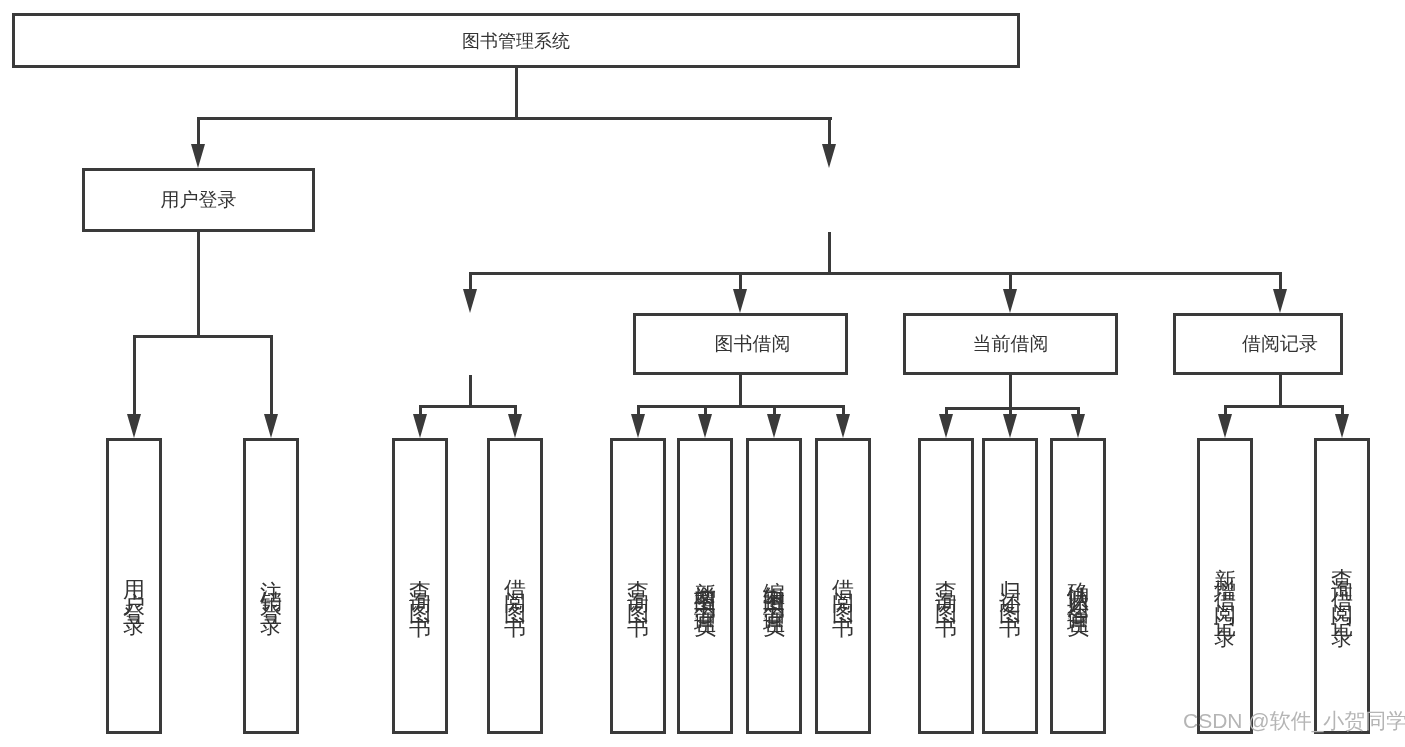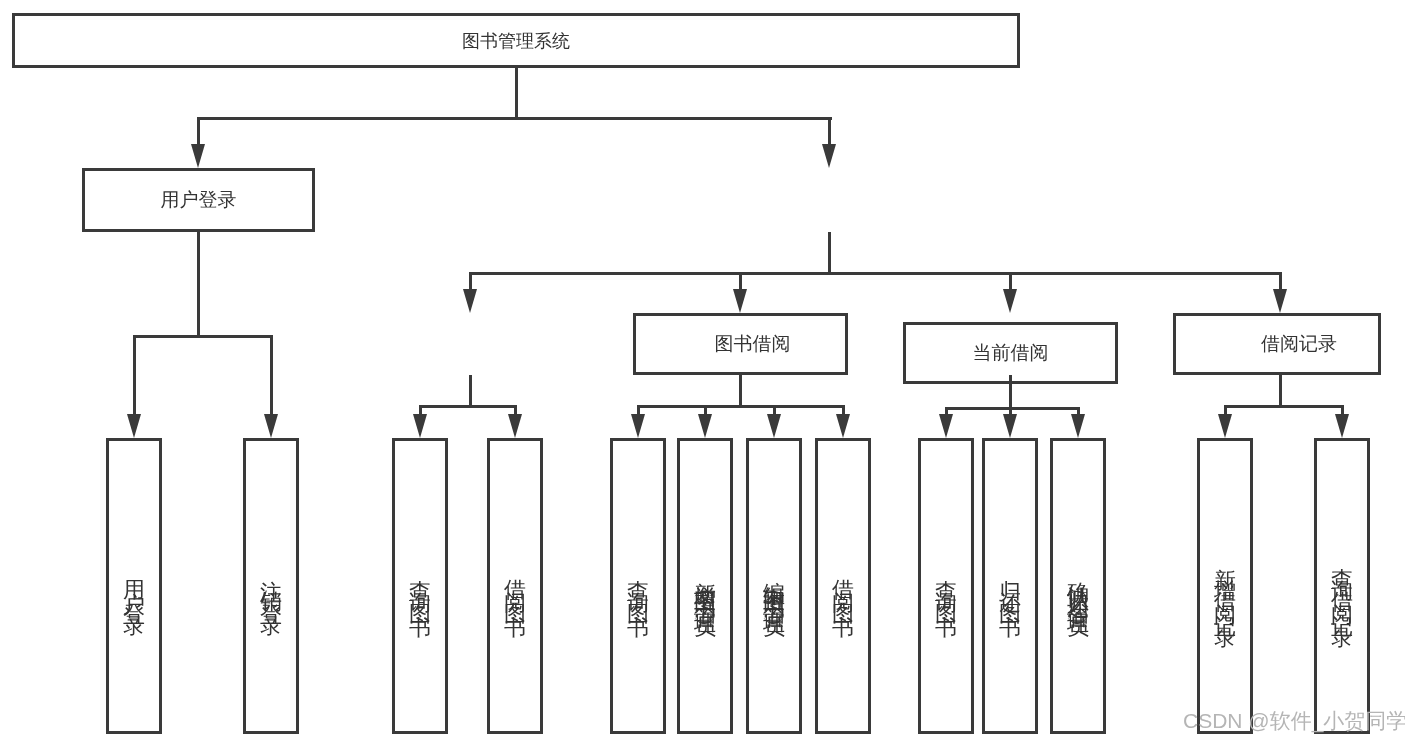--- a/index.html
+++ b/index.html
@@ -105,24 +105,24 @@
   <div class="vline" style="left:739px; top:272px; height:20px;"></div>
   <div class="arrow" style="left:733px; top:289px;"></div>
   <div class="vline" style="left:1009px; top:272px; height:20px;"></div>
   <div class="arrow" style="left:1003px; top:289px;"></div>
   <div class="vline" style="left:1279px; top:272px; height:20px;"></div>
   <div class="arrow" style="left:1273px; top:289px;"></div>
 
   <div class="node h2" style="left:633px; top:313px; width:215px; height:62px;padding-left:24px;">
     <span>图书借阅</span>
   </div>
-  <div class="node h2" style="left:903px; top:313px; width:215px; height:62px;margin-top:9px;">
+  <div class="node h2" style="left:903px; top:313px; width:215px; height:62px;">
     <span>当前借阅</span>
   </div>
-  <div class="node h2" style="left:1173px; top:313px; width:208px; height:62px;padding-left:44px;">
+  <div class="node h2" style="left:1173px; top:313px; width:170px; height:62px;padding-left:44px;">
     <span>借阅记录</span>
   </div>
 
   <div class="vline" style="left:469px; top:375px; height:30px;"></div>
   <div class="hline" style="left:419px; top:405px; width:97px;"></div>
   <div class="vline" style="left:419px; top:405px; height:12px;"></div>
   <div class="arrow" style="left:413px; top:414px;"></div>
   <div class="vline" style="left:514px; top:405px; height:12px;"></div>
   <div class="arrow" style="left:508px; top:414px;"></div>
 

